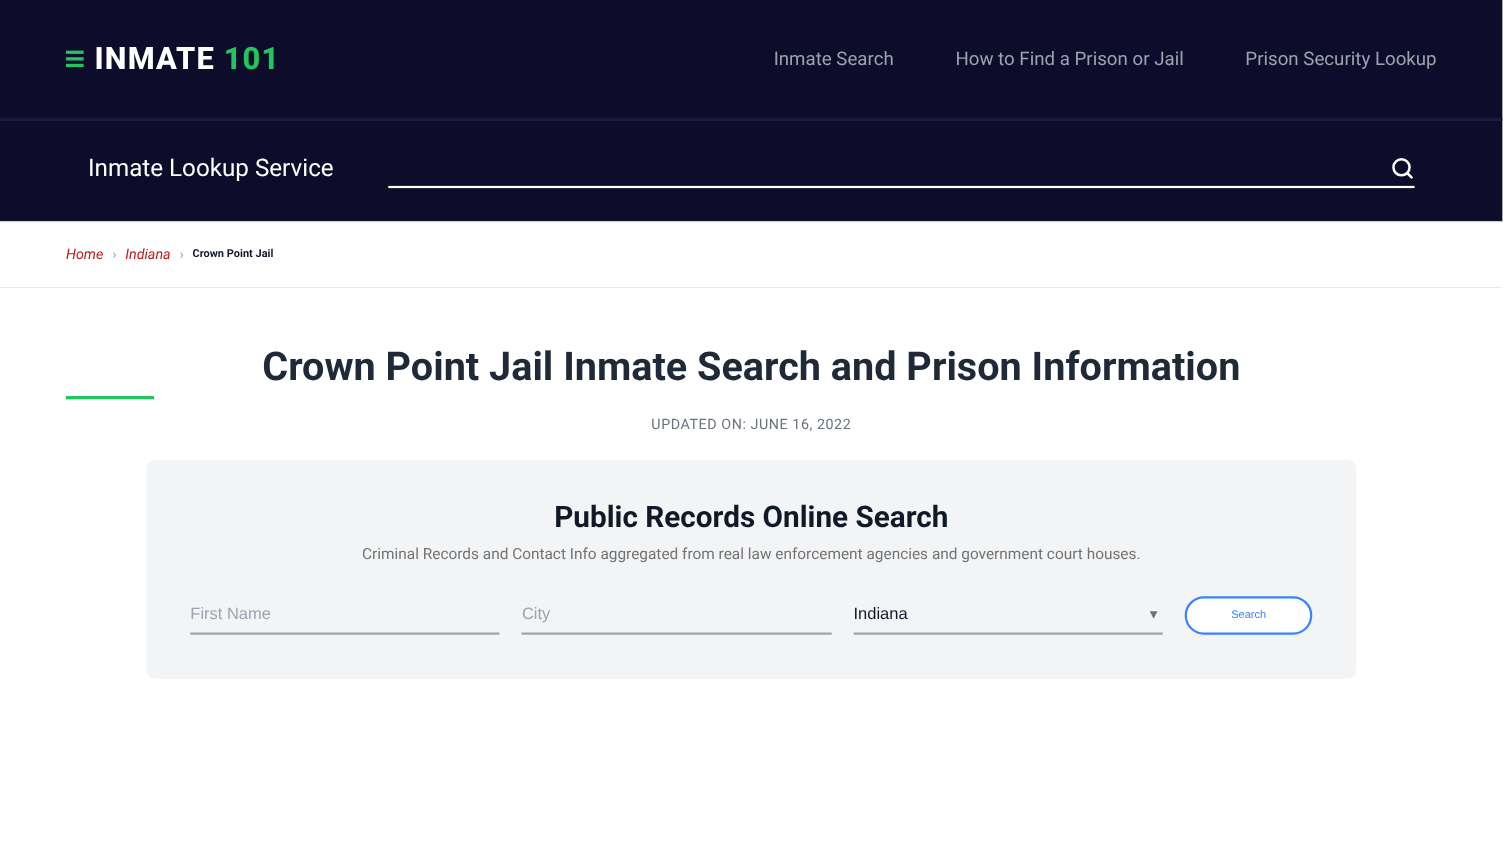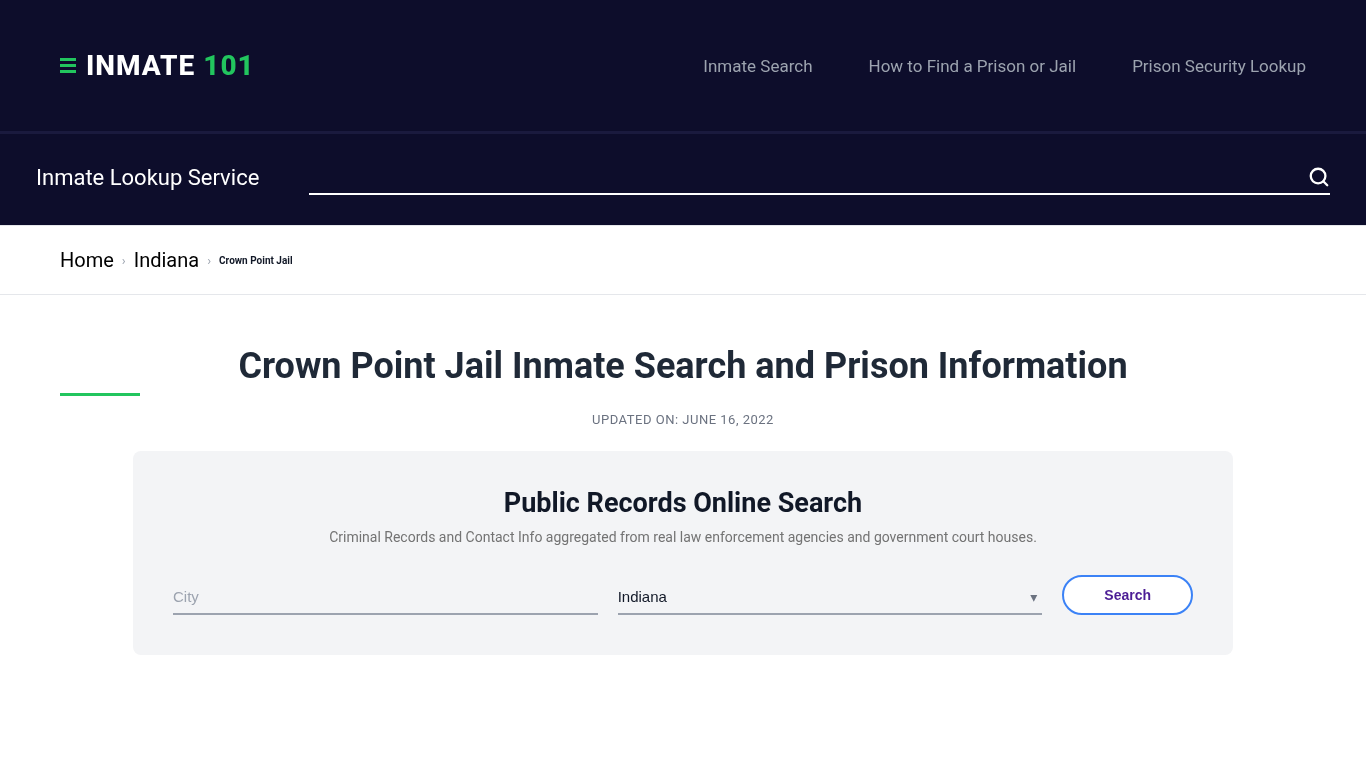--- a/index.html
+++ b/index.html
@@ -11,21 +11,21 @@
     body {
       font-family: -apple-system, BlinkMacSystemFont, 'Segoe UI', Roboto, Arial, sans-serif;
       background: #ffffff;
       width: 1366px;
       min-height: 768px;
     }
 
     
     .top-nav {
       background: #0d0d2b;
-      height: 134px;
+      height: 110px;
       display: flex;
       align-items: center;
       padding: 0 60px;
       border-bottom: 3px solid #1a1a3e;
     }
 
     .logo {
       display: flex;
       align-items: center;
       gap: 10px;
@@ -68,21 +68,21 @@
       text-decoration: none;
       font-size: 17px;
       font-weight: 400;
       white-space: nowrap;
       cursor: pointer;
     }
 
     
     .search-bar-section {
       background: #0d0d2b;
-      padding: 25px 36px 30px;
+      padding: 25px 80px 30px;
       display: flex;
       align-items: center;
       gap: 50px;
       border-bottom: 1px solid #e5e7eb;
     }
 
     .lookup-title {
       font-size: 22px;
       font-weight: 400;
       color: #ffffff;
@@ -127,24 +127,25 @@
     .breadcrumb-section {
       padding: 22px 60px;
       border-bottom: 1px solid #e5e7eb;
       display: flex;
       align-items: center;
       gap: 8px;
       background: #ffffff;
     }
 
     .breadcrumb-item {
-      color: #000000;
-      font-size: 20px;
+      color: #b91c1c;
+      font-size: 13px;
       text-decoration: none;
       cursor: pointer;
+      font-style: italic;
     }
 
     .breadcrumb-separator {
       color: #9ca3af;
       font-size: 13px;
     }
 
     .breadcrumb-current {
       font-weight: 700;
       color: #111827;
@@ -242,24 +243,24 @@
       right: 5px;
       bottom: 10px;
       pointer-events: none;
       color: #6b7280;
       font-size: 14px;
     }
 
     .search-btn {
       background: #ffffff;
       border: 2px solid #3b82f6;
-      color: #4c1d95;
+      color: #3b82f6;
       padding: 10px 40px;
-      font-size: 14px;
-      font-weight: 700;
+      font-size: 10px;
+      font-weight: 400;
       border-radius: 25px;
       cursor: pointer;
       white-space: nowrap;
       transition: background 0.2s, color 0.2s;
     }
 
     
     .title-block {
       text-align: center;
       margin-bottom: 10px;
@@ -330,20 +331,23 @@
     <div class="green-underline"></div>
   </div>
 
   <p class="updated-on">UPDATED ON: JUNE 16, 2022</p>
 
   <div class="public-records-box">
     <h2 class="public-records-title">Public Records Online Search</h2>
     <p class="public-records-desc">Criminal Records and Contact Info aggregated from real law enforcement agencies and government court houses.</p>
 
     <div class="search-form">
+      <div class="form-field">
+        <input type="text" class="form-input" placeholder="First Name" style="">
+      </div>
 
 
       <div class="form-field">
         <input type="text" class="form-input" placeholder="City" style="">
       </div>
 
       <div class="form-select-wrapper">
         <select class="form-select">
           <option value="Indiana" selected="">Indiana</option>
           <option value="Alabama">Alabama</option>

